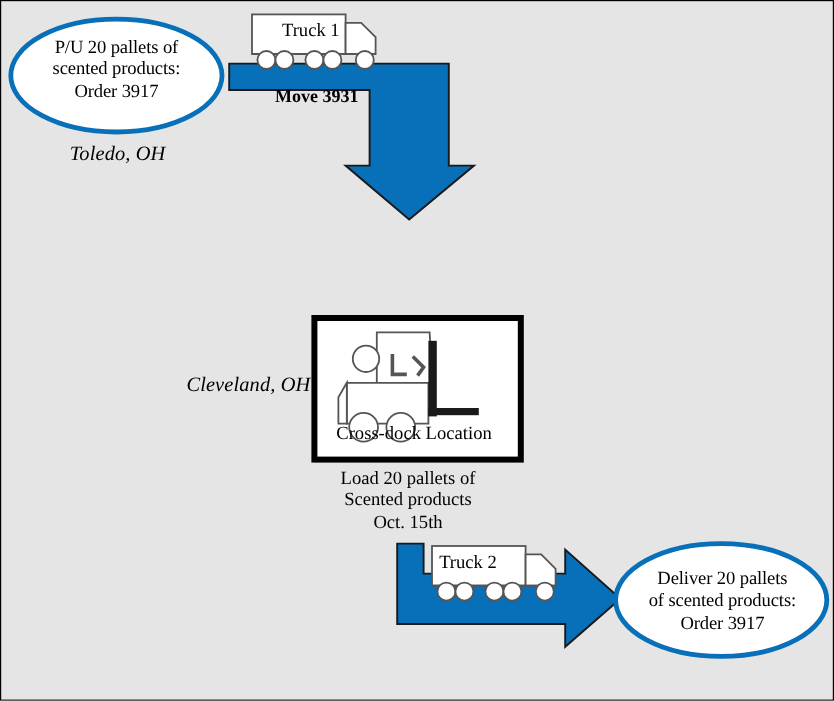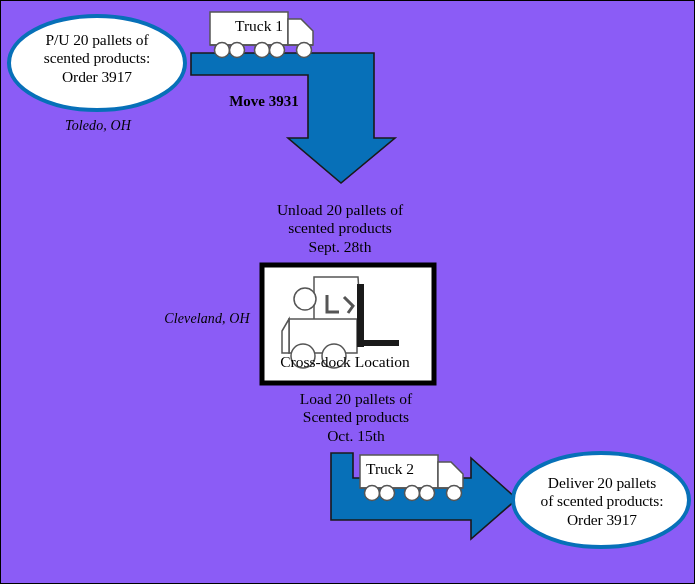--- a/index.html
+++ b/index.html
@@ -7,21 +7,21 @@
     padding: 0;
     background: #ffffff;
   }
   body {
     font-family: "Liberation Serif", "DejaVu Serif", serif;
   }
   #canvas {
     position: relative;
     width: 695px;
     height: 584px;
-    background: #8b5cf6;
+    background: #e5e5e5;
     box-sizing: border-box;
     border: 1px solid #000000;
     overflow: hidden;
   }
   .svg-layer {
     position: absolute;
     left: 0;
     top: 0;
     width: 695px;
     height: 584px;
@@ -38,46 +38,46 @@
   .ellipse-text {
     font-size: 15.5px;
     letter-spacing: -0.1px;
   }
   #ellipse-start-text { left: 8px; top: 30px; width: 176px; }
   #ellipse-end-text   { left: 512px; top: 473px; width: 178px; font-family: Liberation Serif, serif; }
 
   
   .city {
     font-style: italic;
-    font-size: 14px;
+    font-size: 17px;
     letter-spacing: 0.1px;
   }
   #city-toledo    { left: 32px;  top: 117px; width: 130px; }
   #city-cleveland { left: 150px; top: 310px; width: 112px; }
   #city-yonkers   { left: 540px; top: 556px; width: 124px; }
 
   
   .move-label {
     font-weight: bold;
     font-size: 15px;
   }
-  #move-1-label { left: 196px; top: 92px;  width: 134px; }
+  #move-1-label { left: 196px; top: 72px;  width: 134px; }
   #move-2-label { left: 352px; top: 518px; width: 128px; }
 
   
   .truck-label {
     font-size: 15.5px;
   }
   #truck-1-label { left: 210px; top: 16px;  width: 96px; }
   #truck-2-label { left: 360px; top: 459px; width: 58px; }
 
   
   .step-text { font-size: 15.5px; }
   #unload-text { left: 247px; top: 200px; width: 184px; }
-  #load-text   { left: 263px; top: 389px; width: 184px; }
+  #load-text   { left: 247px; top: 389px; width: 184px; }
 
   
   #crossdock-caption {
     left: 258px;
     top: 352px;
     width: 172px;
     font-size: 15.5px;
   }
 </style>
 </head>
@@ -168,23 +168,20 @@
   <div class="txt ellipse-text" id="ellipse-start-text">P/U 20 pallets of
 scented products:
 Order 3917</div>
 
   <div class="txt city" id="city-toledo">Toledo, OH</div>
 
   <div class="txt truck-label" id="truck-1-label">Truck 1</div>
 
   <div class="txt move-label" id="move-1-label">Move 3931</div>
 
-  <div class="txt step-text" id="unload-text">Unload 20 pallets of
-scented products
-Sept. 28th</div>
 
   <div class="txt" id="crossdock-caption">Cross-dock Location</div>
 
   <div class="txt city" id="city-cleveland">Cleveland, OH</div>
 
   <div class="txt step-text" id="load-text">Load 20 pallets of
 Scented products
 Oct. 15th</div>
 
   <div class="txt truck-label" id="truck-2-label">Truck 2</div>

